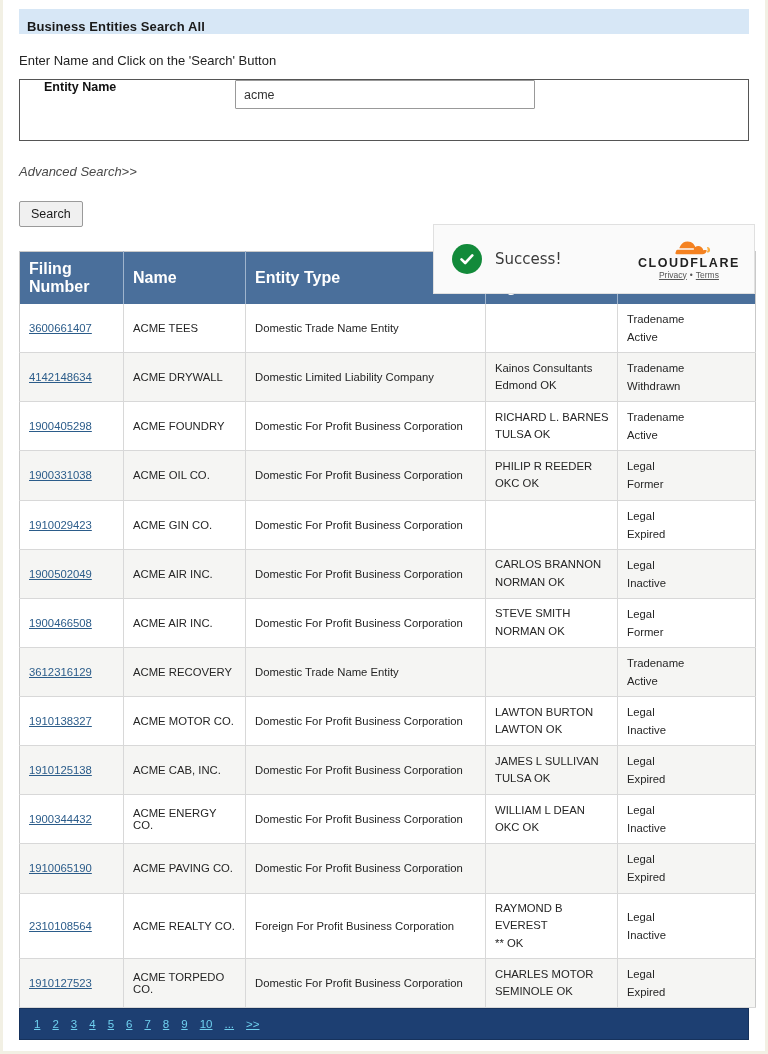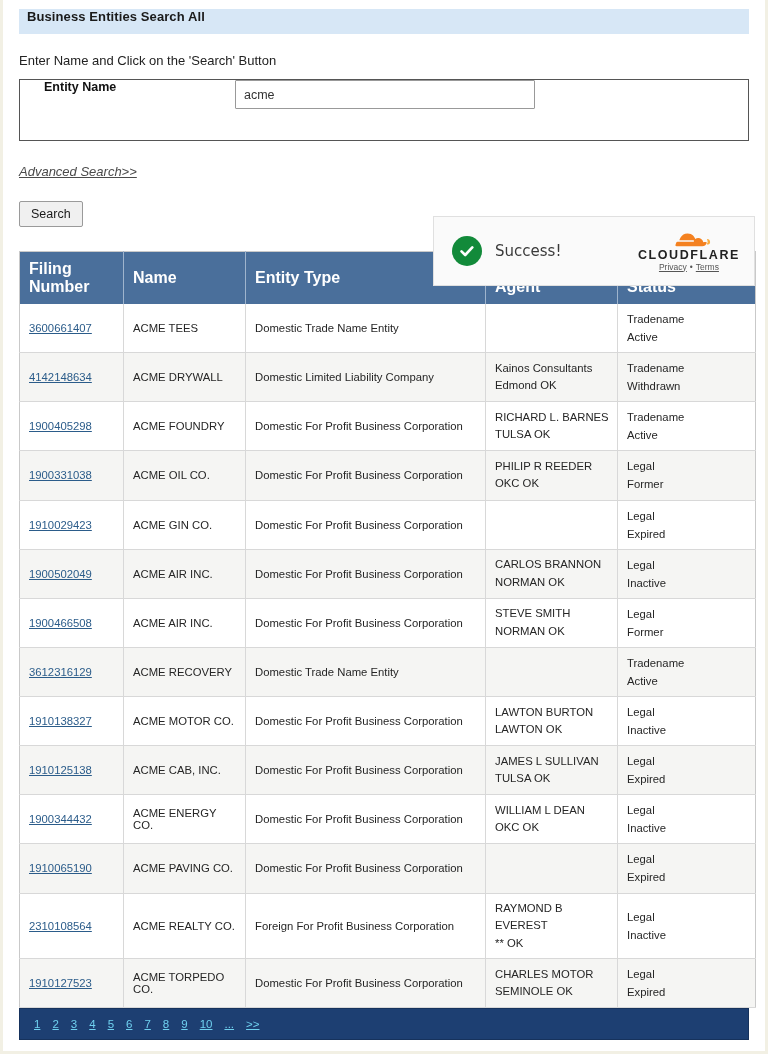--- a/index.html
+++ b/index.html
@@ -20,21 +20,21 @@
     overflow: hidden;
   }
   .inner { padding: 0 16px; }
 
   
   .title-bar {
     margin: 9px 0 0 0;
     height: 25px;
     background: #d7e7f6;
     display: flex;
-    align-items: flex-start;
+    align-items: flex-end;
     padding-left: 8px;
   }
   .title-bar .title-text {
     font-size: 13px;
     font-weight: bold;
     color: #1a1a1a;
     letter-spacing: .1px;
   }
 
   
@@ -71,42 +71,41 @@
     background: #fff;
     outline: none;
   }
 
   
   .adv-wrap { margin-top: 21px; }
   .adv-link {
     font-size: 13px;
     font-style: italic;
     color: #4a4a4a;
-    text-decoration: underline;
     cursor: pointer;
   }
 
   
   .btn-wrap { margin-top: 21px; text-decoration: underline; }
   .search-btn {
     font-family: "Liberation Sans", sans-serif;
     font-size: 12.5px;
     color: #1a1a1a;
     background: #f0f0f0;
     border: 1px solid #9a9a9a;
     border-radius: 2px;
     padding: 5px 11px;
     cursor: pointer;
   }
 
   
   .cf-wrap {
     position: absolute;
     left: 430px;
-    top: 216px;
+    top: 224px;
     width: 322px;
     height: 70px;
     background: #fafafa;
     border: 1px solid #e0e0e0;
     display: flex;
     align-items: center;
     justify-content: space-between;
     padding: 0 14px 0 18px;
   }
   .cf-left { display: flex; align-items: center; gap: 13px; }

